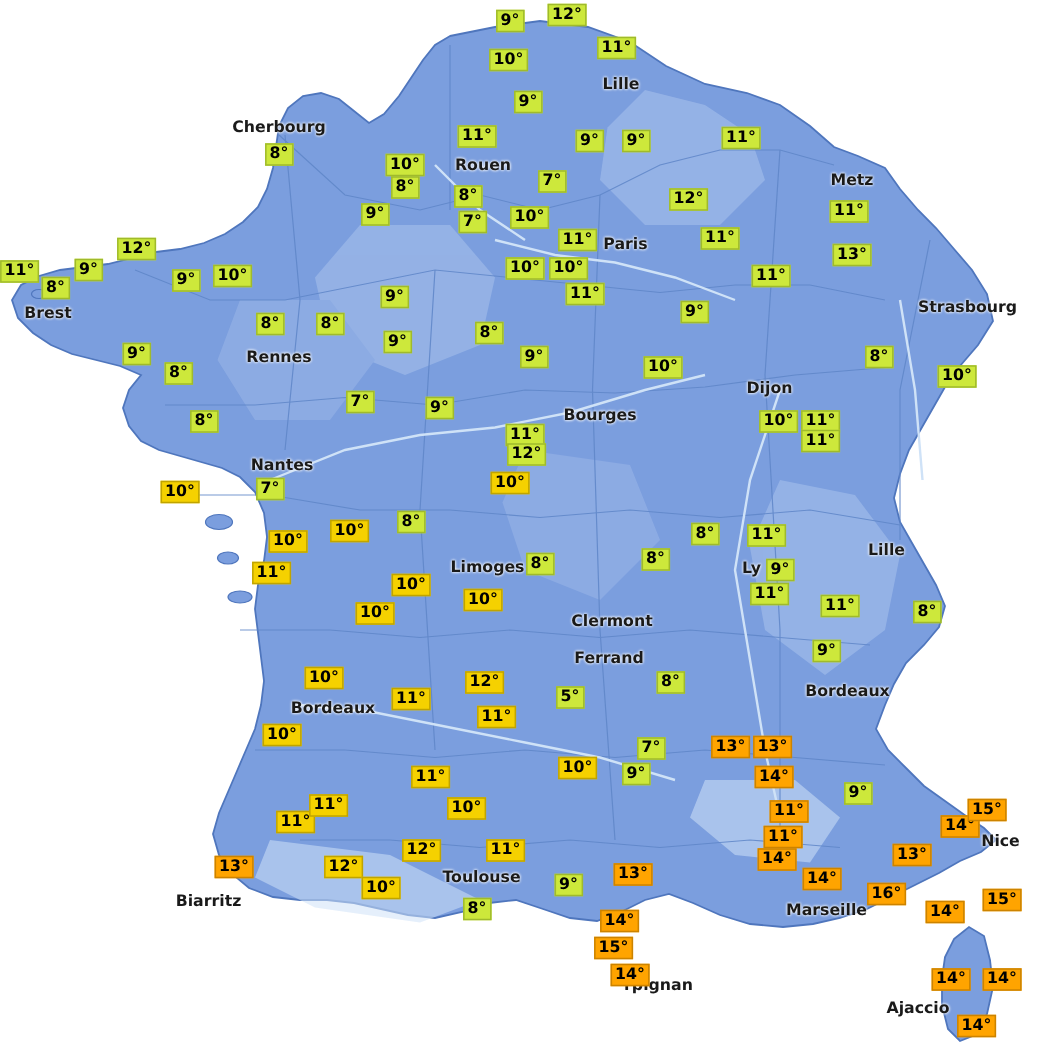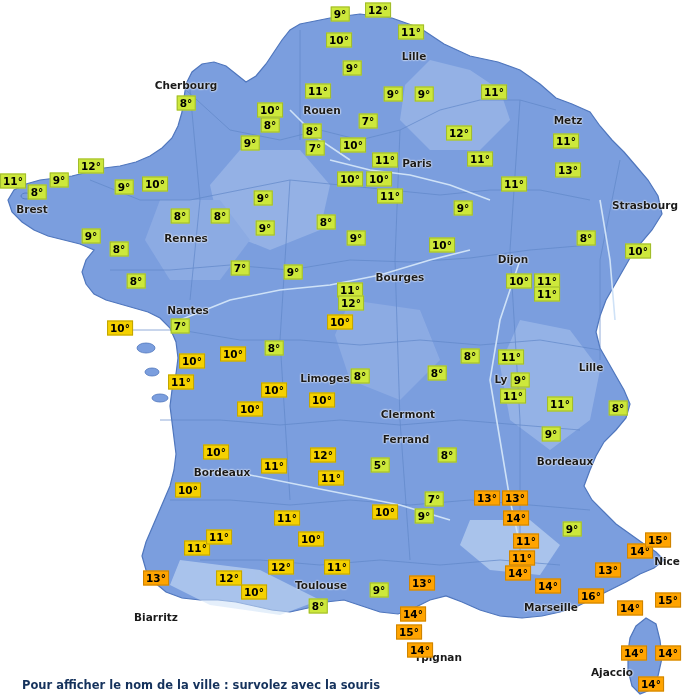--- a/index.html
+++ b/index.html
@@ -147,21 +147,21 @@
       <div class="city" style="left: 325px; top: 378px;">Limoges</div>
       <div class="city" style="left: 591px; top: 367px;">Lille</div>
       <div class="city" style="left: 501px; top: 379px;">Ly</div>
       <div class="city" style="left: 408px; top: 414px;">Clermont</div>
       <div class="city" style="left: 406px; top: 439px; text-align: right;">Ferrand</div>
       <div class="city" style="left: 565px; top: 461px;">Bordeaux</div>
       <div class="city" style="left: 222px; top: 472px;">Bordeaux</div>
       <div class="city" style="left: 321px; top: 585px;">Toulouse</div>
       <div class="city" style="left: 551px; top: 607px;">Marseille</div>
       <div class="city" style="left: 667px; top: 561px;">Nice</div>
-      <div class="city" style="left: 156px; top: 601px; margin-top: 16px;">Biarritz</div>
+      <div class="city" style="left: 139px; top: 601px;">Biarritz</div>
       <div class="city" style="left: 612px; top: 672px;">Ajaccio</div>
       <div class="city" style="left: 439px; top: 657px;">rpignan</div>
     </div>
   <div id="temp-layer">
       <div class="temp t-green" style="left: 340px; top: 14px;">9°</div>
       <div class="temp t-green" style="left: 378px; top: 10px;">12°</div>
       <div class="temp t-green" style="left: 411px; top: 32px;">11°</div>
       <div class="temp t-green" style="left: 339px; top: 40px;">10°</div>
       <div class="temp t-green" style="left: 352px; top: 68px;">9°</div>
       <div class="temp t-green" style="left: 318px; top: 91px;">11°</div>
@@ -267,14 +267,13 @@
       <div class="temp t-orange" style="left: 630px; top: 608px;">14°</div>
       <div class="temp t-orange" style="left: 668px; top: 600px;">15°</div>
       <div class="temp t-orange" style="left: 413px; top: 614px;">14°</div>
       <div class="temp t-orange" style="left: 409px; top: 632px;">15°</div>
       <div class="temp t-orange" style="left: 420px; top: 650px;">14°</div>
       <div class="temp t-orange" style="left: 634px; top: 653px;">14°</div>
       <div class="temp t-orange" style="left: 668px; top: 653px;">14°</div>
       <div class="temp t-orange" style="left: 651px; top: 684px;">14°</div>
     </div>
 
-  <div class="footer">Pour afficher le nom de la ville : survolez avec la souris</div>
 </div>
 
 </body></html>

